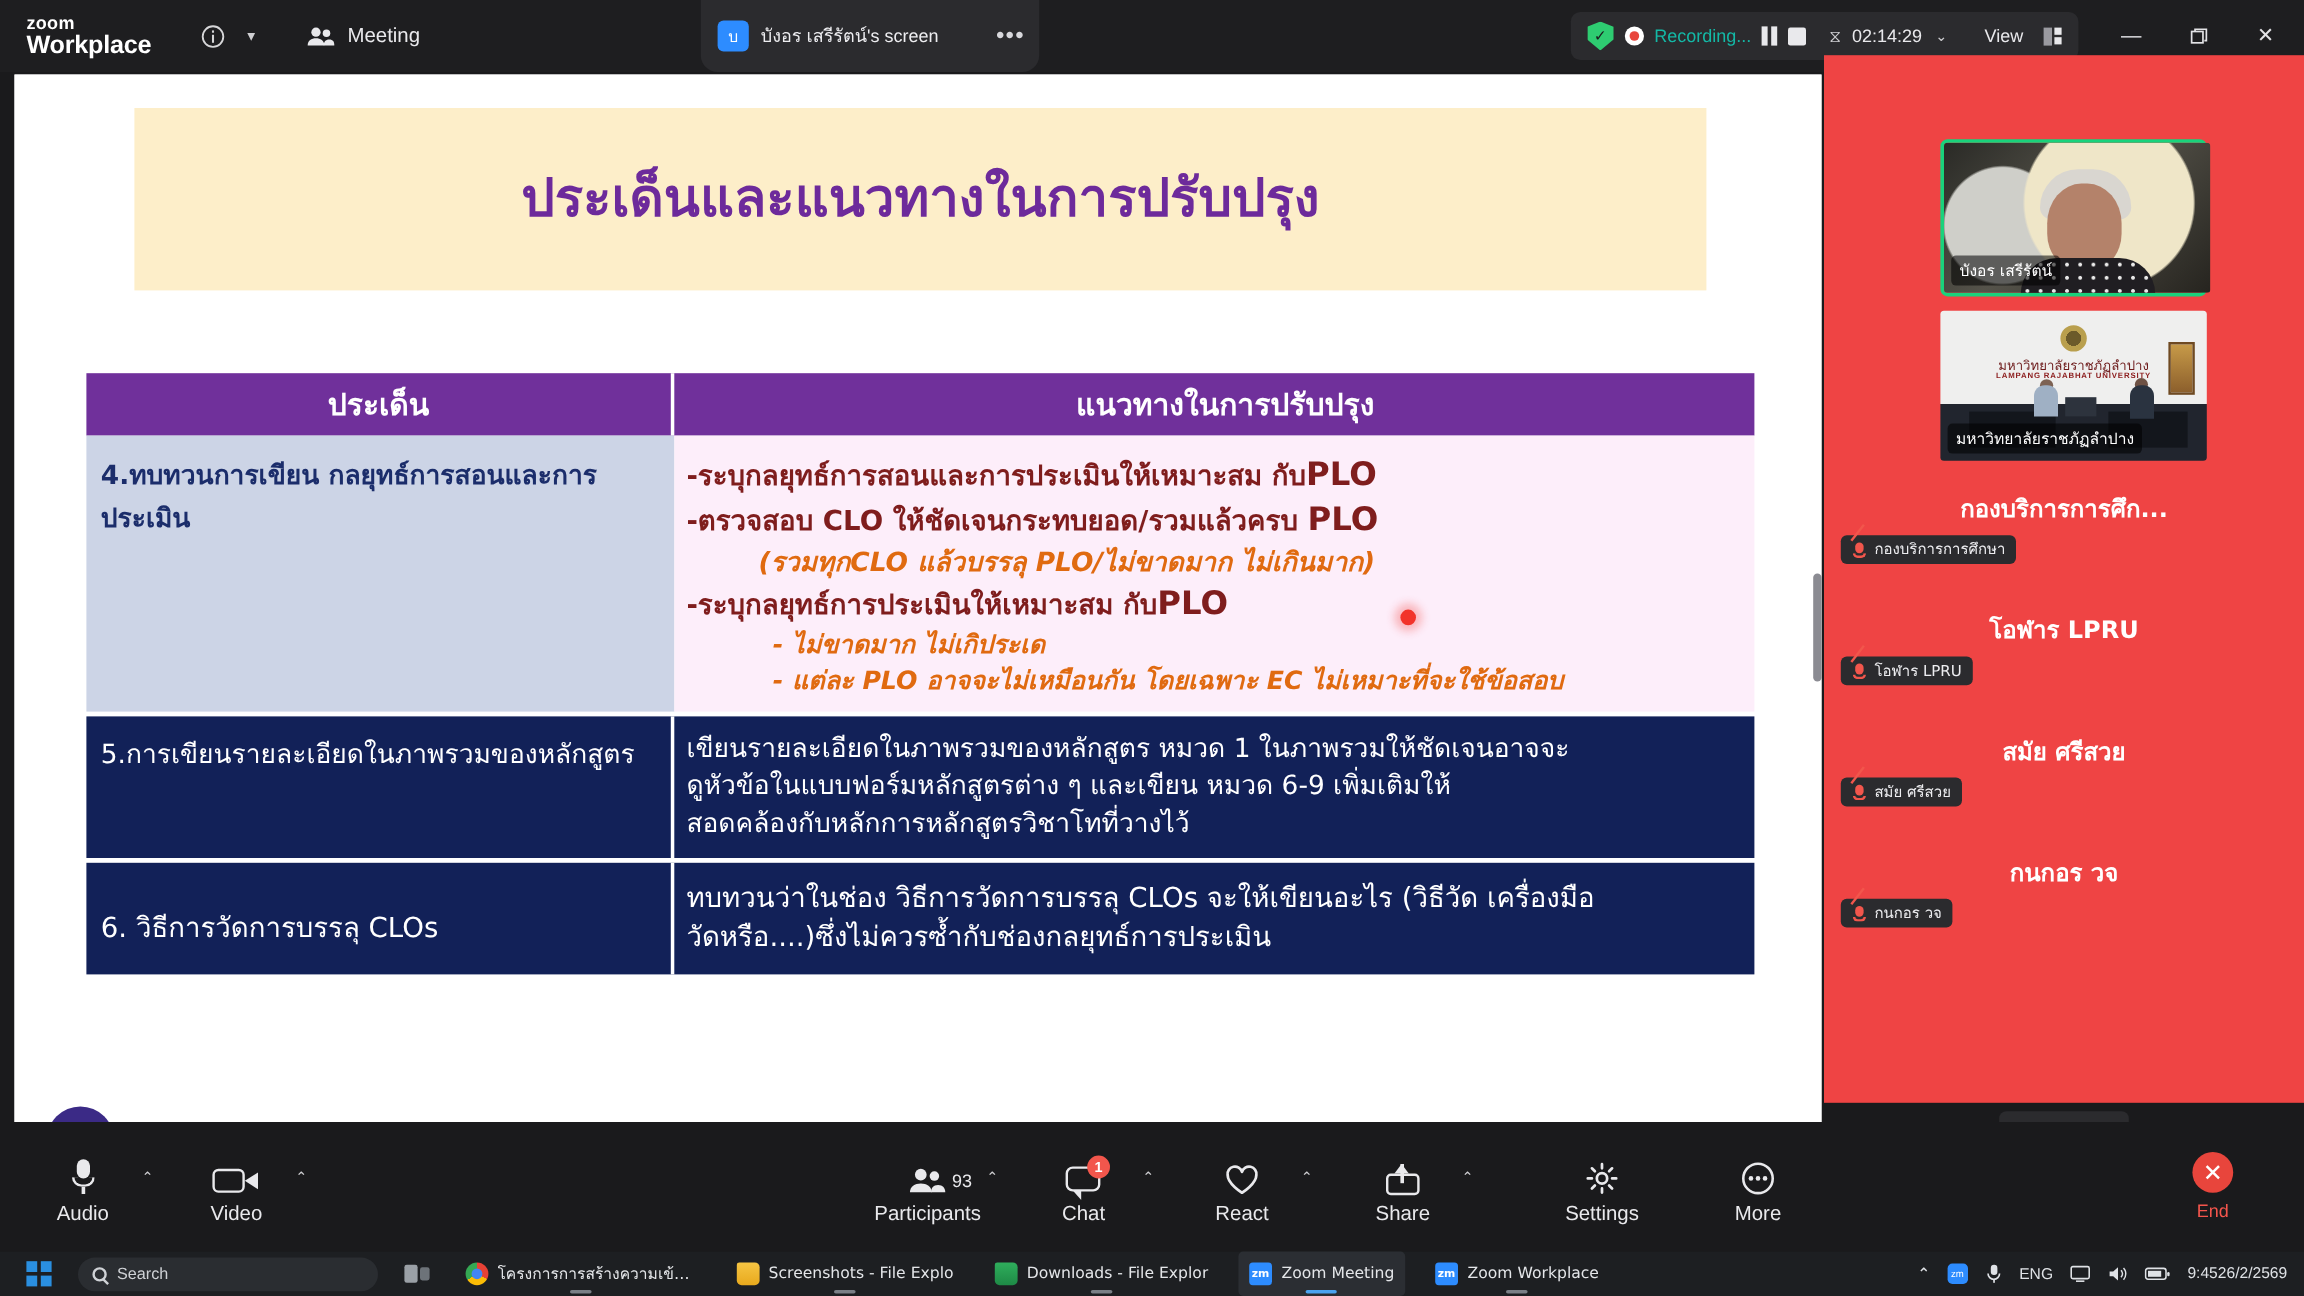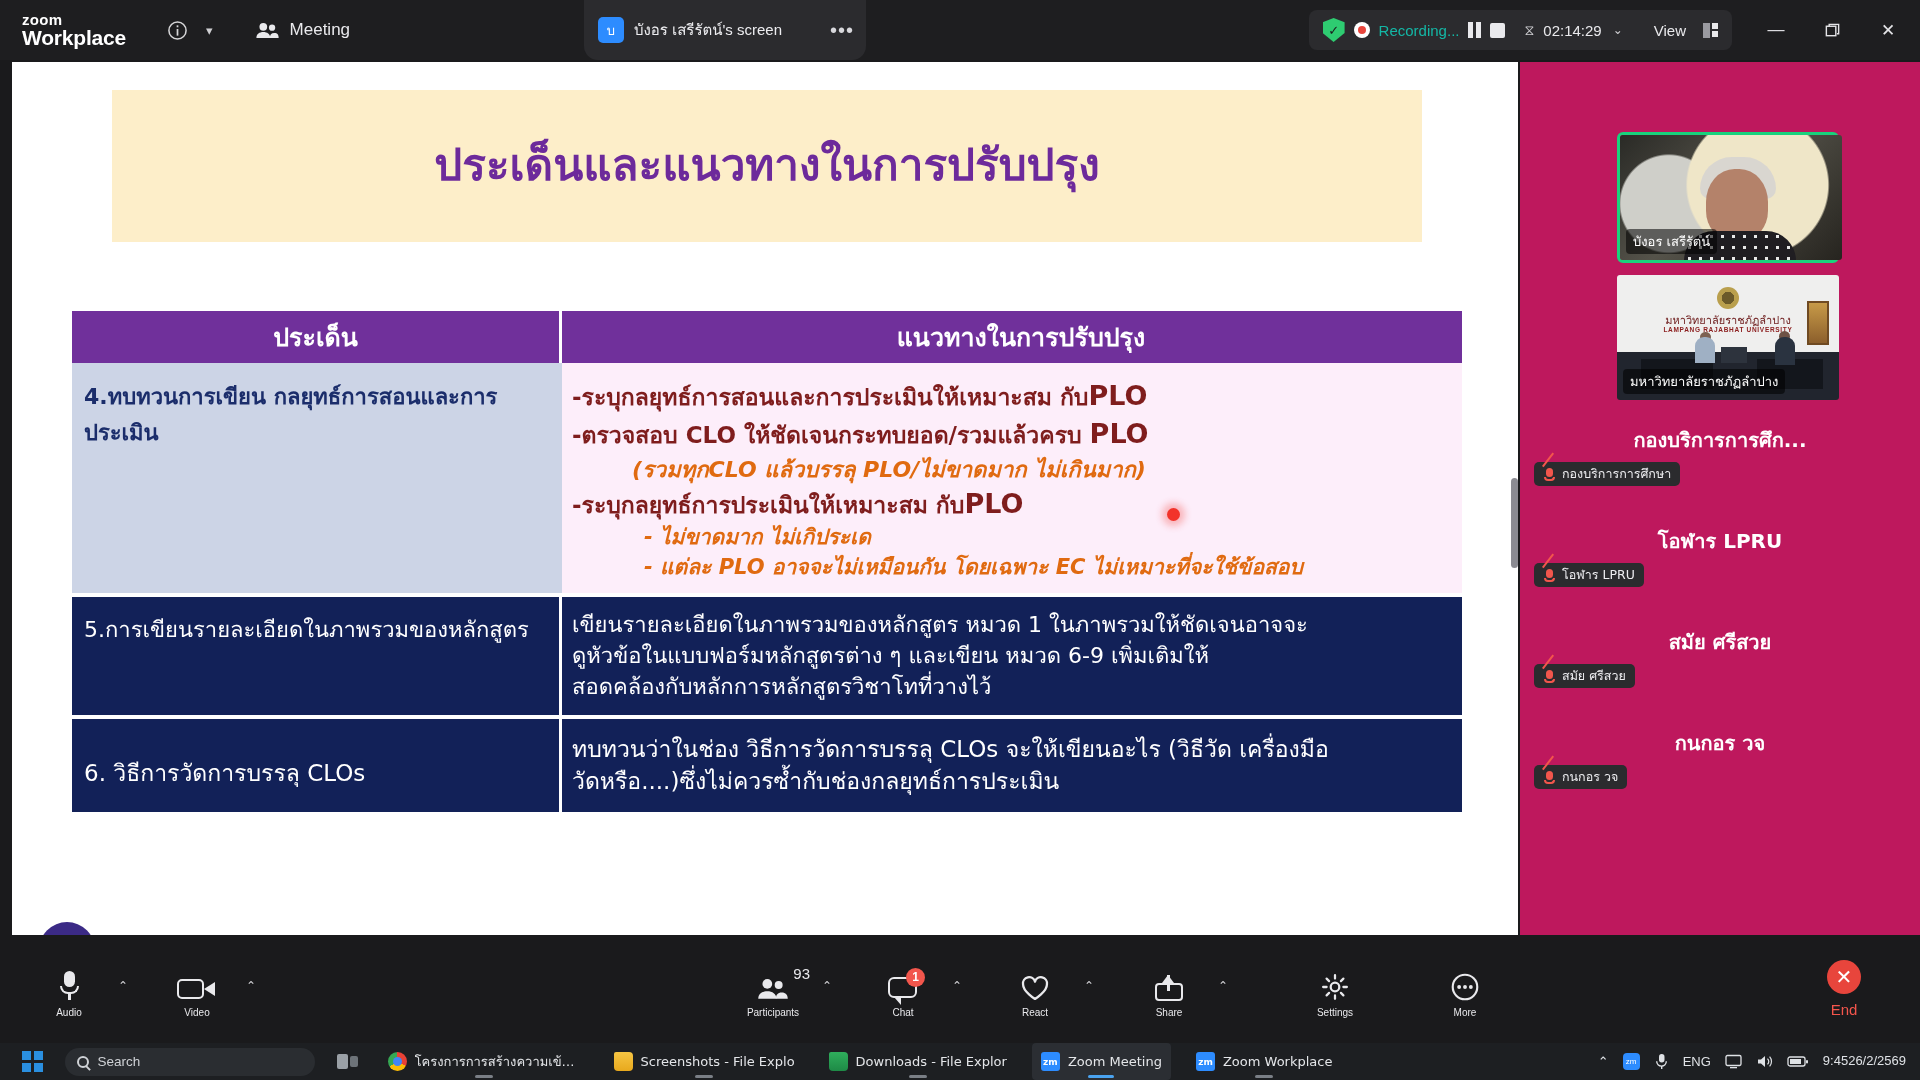--- a/index.html
+++ b/index.html
@@ -143,22 +143,22 @@
   }
 
   
   .stage-scroll {
     position: absolute; left: 1511px; top: 478px; width: 7px; height: 90px;
     background: #8b8b92; border-radius: 4px;
   }
 
   
   .rpanel {
-    position: absolute; left: 1520px; top: 62px; width: 400px; height: 873px;
-    background: #be185d;
+    position: absolute; left: 1520px; top: 46px; width: 400px; height: 873px;
+    background: #ef4444;
   }
   .vtile { position: absolute; left: 97px; width: 222px; }
   .vtile .vbody { position: relative; width: 222px; height: 125px; overflow: hidden; border-radius: 3px; }
   .vtile .vname {
     position: absolute; left: 6px; bottom: 6px; max-width: 200px;
     background: rgba(0,0,0,.55); color: #fff; font-size: 13px;
     padding: 2px 7px; border-radius: 4px; white-space: nowrap; overflow: hidden;
     font-family: "DejaVu Sans", sans-serif;
   }
   .tile1 { top: 70px; border: 3px solid #19d27c; border-radius: 6px; }
@@ -244,21 +244,21 @@
   
   .toolbar {
     position: absolute; left: 0; top: 935px; width: 1920px; height: 108px;
     background: #1a1a1c; display: flex; align-items: center;
   }
   .tool {
     position: relative; display: flex; flex-direction: column; align-items: center;
     justify-content: center; width: 86px; color: #e9e9ec;
   }
   .tool .tico { height: 40px; display: flex; align-items: flex-end; justify-content: center; }
-  .tool .tlab { font-size: 10px; margin-top: 6px; }
+  .tool .tlab { font-size: 17px; margin-top: 6px; }
   .caret { position: absolute; right: -16px; top: 18px; color: #cfcfd2; font-size: 12px; }
 
   .ic-mic { position: relative; width: 20px; height: 30px; }
   .ic-mic .b { position:absolute; left:5px; top:0; width:11px; height:16px; border-radius:6px; background:#e9e9ec; }
   .ic-mic .s { position:absolute; left:1px; top:15px; width:19px; height:8px;
     border:2.5px solid #e9e9ec; border-top:none; border-radius:0 0 11px 11px; }
   .ic-mic .st { position:absolute; left:9px; top:23px; width:2.5px; height:6px; background:#e9e9ec; }
 
   .ic-cam { position: relative; width: 40px; height: 24px; }
   .ic-cam .bd { position:absolute; left:0; top:2px; width:27px; height:20px;
@@ -277,21 +277,21 @@
     display: flex; align-items: center; justify-content: center; padding: 0 5px; font-weight: 700;
   }
   .ic-share { position: relative; width: 28px; height: 26px; }
   .ic-share .bx { position:absolute; left:0; bottom:0; width:28px; height:18px;
     border:2.5px solid #e9e9ec; border-radius:4px; }
   .ic-share .ar { position:absolute; left:12px; top:0; width:2.6px; height:16px; background:#e9e9ec; }
   .ic-share .ah { position:absolute; left:7px; top:0; width:0;height:0;
     border-left:6px solid transparent; border-right:6px solid transparent; border-bottom:8px solid #e9e9ec; }
 
   .pcount {
-    position: absolute; right: 6px; top: 4px; color: #e9e9ec; font-size: 15px;
+    position: absolute; right: 6px; top: 20px; color: #e9e9ec; font-size: 15px;
   }
 
   .end-btn {
     position: absolute; right: 28px; top: 0; height: 108px; width: 96px;
     display: flex; flex-direction: column; align-items: center; justify-content: center;
     color: #f4554c;
   }
   .end-circle {
     width: 34px; height: 34px; border-radius: 50%; background: #e8453c; color: #fff;
     display: flex; align-items: center; justify-content: center; font-size: 20px;

